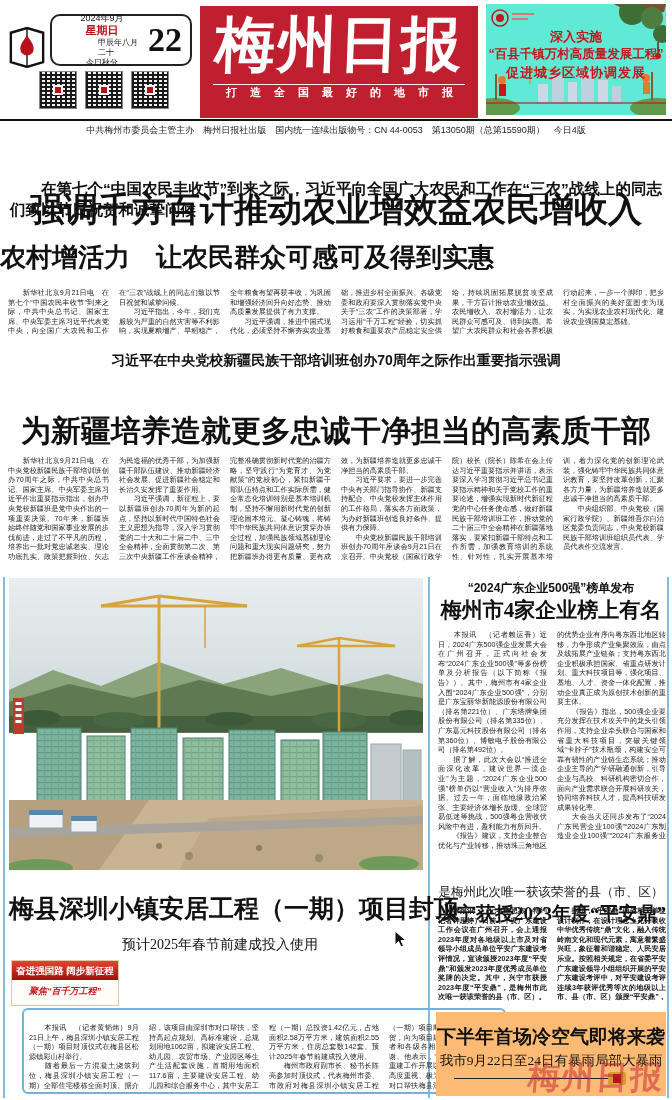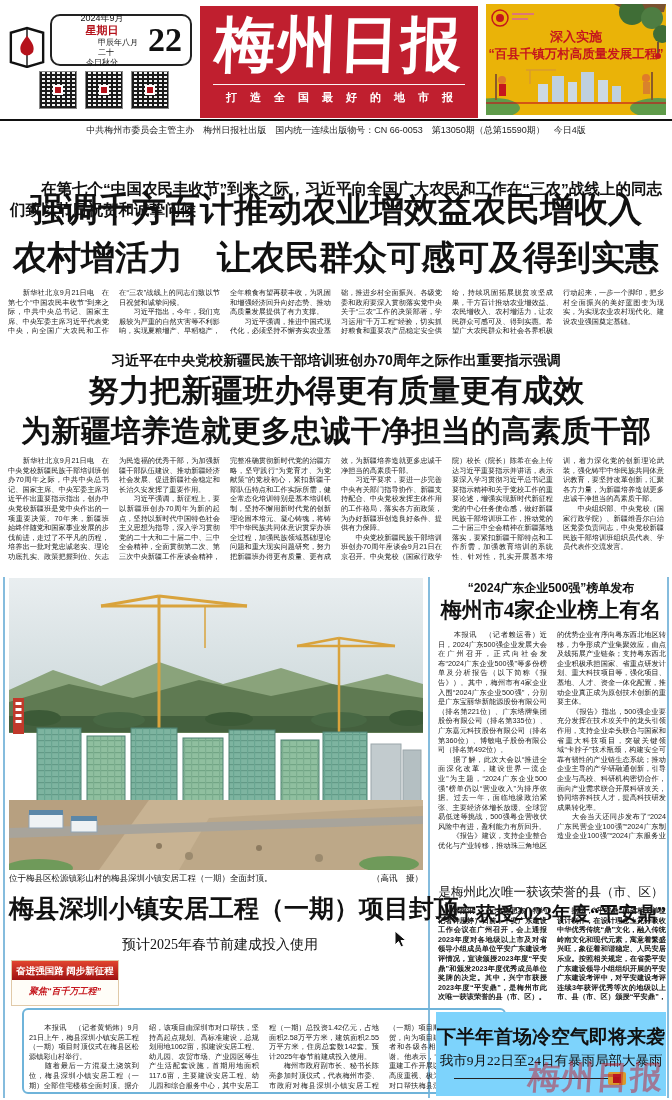--- a/index.html
+++ b/index.html
@@ -19,33 +19,33 @@
   .qrs{position:absolute;left:40px;top:72px;display:flex;gap:10px;}
   .qr{position:relative;width:36px;height:36px;background:
       repeating-linear-gradient(0deg,#1a1a1a 0 2px,transparent 2px 4px),
       repeating-linear-gradient(90deg,#1a1a1a 0 2px,#f2f2f2 2px 5px);outline:1px solid #888;}
   .qr::after{content:"";position:absolute;left:13px;top:13px;width:10px;height:10px;background:#b5121b;border:2px solid #fff;box-sizing:border-box;}
   .masthead{position:absolute;left:200px;top:6px;width:278px;height:112px;background:#c01f2f;
             display:flex;flex-direction:column;align-items:center;justify-content:flex-start;}
   .mh-title{color:#fff;font-family:"Liberation Serif",serif;font-weight:bold;font-size:60px;line-height:78px;
             letter-spacing:2px;transform:skewX(-2deg);white-space:nowrap;}
   .mh-slogan{color:#fff;font-size:11px;font-weight:bold;letter-spacing:13px;text-indent:13px;
-             border-top:1px solid rgba(255,255,255,.95);padding-top:5px;width:252px;text-align:center;white-space:nowrap;}
-  .bannerad{position:absolute;left:486px;top:4px;width:180px;height:111px;background:#eab308;overflow:hidden;}
+             border-top:1px solid rgba(255,255,255,.95);width:252px;text-align:center;white-space:nowrap;}
+  .bannerad{position:absolute;left:486px;top:4px;width:180px;height:111px;background:#5eead4;overflow:hidden;}
   .bannerad svg{position:absolute;left:0;top:0;}
   .ba-l1{position:absolute;top:24px;left:0;width:100%;text-align:center;color:#c5161d;font-weight:bold;font-size:13px;}
   .ba-l2{position:absolute;top:42px;left:0;width:100%;text-align:center;color:#c5161d;font-weight:bold;font-size:12.5px;white-space:nowrap;}
   .ba-l3{position:absolute;top:60px;left:0;width:100%;text-align:center;color:#c5161d;font-weight:bold;font-size:13px;letter-spacing:1px;}
   .hrule{position:absolute;left:0;top:119px;width:672px;border-top:2px solid #111;}
   .infoline{position:absolute;left:0;top:124px;width:672px;text-align:center;font-size:9px;color:#222;white-space:nowrap;}
   
   .kicker1{position:absolute;left:10px;top:142px;width:652px;font-size:15.5px;font-weight:bold;line-height:21px;
            text-indent:2em;text-align:justify;margin-top:36px;}
   .h1a{position:absolute;left:0;top:186px;width:672px;text-align:center;font-size:34px;font-weight:bold;line-height:46px;letter-spacing:0;}
-  .h1b{position:absolute;left:0;top:234px;width:672px;text-align:center;font-size:34px;font-weight:bold;line-height:46px;}
+  .h1b{position:absolute;left:0;top:234px;width:672px;text-align:left;font-size:26px;font-weight:bold;line-height:46px;}
   .bodytxt{font-size:7.2px;line-height:9.6px;text-align:justify;white-space:pre-line;color:#1a1a1a;
            column-gap:10px;overflow:hidden;}
   .body1{position:absolute;left:8px;top:288px;width:656px;height:58px;column-count:6;}
   
   .kicker2{position:absolute;left:0;top:352px;width:672px;text-align:center;font-size:14px;font-weight:bold;}
   .h2a{position:absolute;left:0;top:372px;width:672px;text-align:center;font-family:"Liberation Serif",serif;
        font-weight:bold;font-size:31px;line-height:38px;}
   .h2b{position:absolute;left:0;top:412px;width:672px;text-align:center;font-family:"Liberation Serif",serif;
        font-weight:bold;font-size:30px;line-height:38px;}
   .body2{position:absolute;left:8px;top:456px;width:656px;height:116px;column-count:6;}
@@ -67,21 +67,21 @@
   .cursor{position:absolute;left:394px;top:930px;}
   
   .r500-kicker{position:absolute;left:436px;top:580px;width:230px;text-align:center;font-size:12px;font-weight:bold;}
   .r500-headline{position:absolute;left:436px;top:596px;width:230px;text-align:center;font-family:"Liberation Serif",serif;
                  font-weight:bold;font-size:21px;white-space:nowrap;}
   .r500-body{position:absolute;left:438px;top:630px;width:228px;height:222px;column-count:2;}
   .pa-headline{position:absolute;left:436px;top:858px;width:230px;text-align:right;font-family:"Liberation Serif",serif;
                font-weight:bold;font-size:19px;white-space:nowrap;margin-top:43px;}
   .pa-subhead{position:absolute;left:436px;top:884px;width:230px;text-align:center;font-size:12.5px;font-weight:normal;white-space:nowrap;}
   .pa-body{position:absolute;left:438px;top:906px;width:228px;height:98px;column-count:2;font-weight:bold;}
-  .weatherbox{position:absolute;left:436px;top:1012px;width:230px;height:84px;background:#7dd3fc;overflow:hidden;}
+  .weatherbox{position:absolute;left:436px;top:1012px;width:230px;height:84px;background:#fdba74;overflow:hidden;}
   .wx-headline{position:absolute;left:0;top:12px;width:100%;text-align:center;font-family:"Liberation Serif",serif;
                font-weight:bold;font-size:19px;}
   .wx-subhead{position:absolute;left:0;top:40px;width:100%;text-align:center;font-family:"Liberation Serif",serif;font-size:13.5px;}
   .wx-rule{position:absolute;left:18px;top:66px;width:160px;border-top:1.5px solid #222;}
   .wx-icon{position:absolute;left:172px;top:60px;width:18px;height:13px;background:#d99b2e;border-radius:2px;}
   .wx-icon::after{content:"";position:absolute;left:5px;top:2px;width:8px;height:9px;background:#b5121b;}
   .wx-mark{position:absolute;right:2px;bottom:-4px;font-family:"Liberation Serif",serif;font-weight:bold;font-size:32px;
            color:rgba(193,31,47,.5);letter-spacing:2px;transform:skewX(-4deg);white-space:nowrap;}
 </style>
 </head>
@@ -144,34 +144,34 @@
           <line x1="10" y1="70" x2="10" y2="96" stroke="#8a5a2a" stroke-width="2"></line>
         </g>
         <g>
           <circle cx="160" cy="74" r="4" fill="#e07b2a"></circle>
             <rect x="157" y="78" width="7" height="12" fill="#d9822b"></rect>
           <line x1="166" y1="68" x2="166" y2="96" stroke="#8a5a2a" stroke-width="2"></line>
         </g>
       </svg>
       <div class="ba-l1">深入实施</div>
       <div class="ba-l2">“百县千镇万村高质量发展工程”</div>
+      <div class="ba-l3">促进城乡区域协调发展</div>
     </div>
   </div>
   <div class="hrule"></div>
-  <div class="infoline">中共梅州市委员会主管主办　梅州日报社出版　国内统一连续出版物号：CN 66-0053　第13050期（总第15590期）　今日4版</div>
+  <div class="infoline">中共梅州市委员会主管主办　梅州日报社出版　国内统一连续出版物号：CN 44-0053　第13050期（总第15590期）　今日4版</div>
 
   <div class="kicker1">在第七个“中国农民丰收节”到来之际，习近平向全国广大农民和工作在“三农”战线上的同志们致以节日祝贺和诚挚问候</div>
   <div class="h1a">强调千方百计推动农业增效益农民增收入</div>
   <div class="h1b">农村增活力　让农民群众可感可及得到实惠</div>
   <div class="bodytxt body1">　　新华社北京9月21日电　在第七个“中国农民丰收节”到来之际，中共中央总书记、国家主席、中央军委主席习近平代表党中央，向全国广大农民和工作在“三农”战线上的同志们致以节日祝贺和诚挚问候。
 　　习近平指出，今年，我们克服较为严重的自然灾害等不利影响，实现夏粮增产、早稻稳产，全年粮食有望再获丰收，为巩固和增强经济回升向好态势、推动高质量发展提供了有力支撑。
 　　习近平强调，推进中国式现代化，必须坚持不懈夯实农业基础，推进乡村全面振兴。各级党委和政府要深入贯彻落实党中央关于“三农”工作的决策部署，学习运用“千万工程”经验，切实抓好粮食和重要农产品稳定安全供给，持续巩固拓展脱贫攻坚成果，千方百计推动农业增效益、农民增收入、农村增活力，让农民群众可感可及、得到实惠。希望广大农民群众和社会各界积极行动起来，一步一个脚印，把乡村全面振兴的美好蓝图变为现实，为实现农业农村现代化、建设农业强国奠定基础。</div>
 
   <div class="kicker2">习近平在中央党校新疆民族干部培训班创办70周年之际作出重要指示强调</div>
-  <div class="h2a">努力把新疆班办得更有质量更有成效</div>
   <div class="h2b">为新疆培养造就更多忠诚干净担当的高素质干部</div>
   <div class="bodytxt body2">　　新华社北京9月21日电　在中央党校新疆民族干部培训班创办70周年之际，中共中央总书记、国家主席、中央军委主席习近平作出重要指示指出，创办中央党校新疆班是党中央作出的一项重要决策。70年来，新疆班始终伴随党和国家事业发展的步伐前进，走过了不平凡的历程，培养出一批对党忠诚老实、理论功底扎实、政策把握到位、矢志为民造福的优秀干部，为加强新疆干部队伍建设、推动新疆经济社会发展、促进新疆社会稳定和长治久安发挥了重要作用。
 　　习近平强调，新征程上，要以新疆班创办70周年为新的起点，坚持以新时代中国特色社会主义思想为指导，深入学习贯彻党的二十大和二十届二中、三中全会精神，全面贯彻第二次、第三次中央新疆工作座谈会精神，完整准确贯彻新时代党的治疆方略，坚守践行“为党育才、为党献策”的党校初心，紧扣新疆干部队伍特点和工作实际所需，健全常态化培训特别是基本培训机制，坚持不懈用新时代党的创新理论固本培元、凝心铸魂，将铸牢中华民族共同体意识贯穿办班全过程，加强民族领域基础理论问题和重大现实问题研究，努力把新疆班办得更有质量、更有成效，为新疆培养造就更多忠诚干净担当的高素质干部。
 　　习近平要求，要进一步完善中央有关部门指导协作、新疆支持配合、中央党校发挥主体作用的工作格局，落实各方面政策，为办好新疆班创造良好条件、提供有力保障。
 　　中央党校新疆民族干部培训班创办70周年座谈会9月21日在京召开。中央党校（国家行政学院）校长（院长）陈希在会上传达习近平重要指示并讲话，表示要深入学习贯彻习近平总书记重要指示精神和关于党校工作的重要论述，增强实现新时代新征程党的中心任务使命感，做好新疆民族干部培训班工作，推动党的二十届三中全会精神在新疆落地落实，要紧扣新疆干部特点和工作所需，加强教育培训的系统性、针对性，扎实开展基本培训，着力深化党的创新理论武装，强化铸牢中华民族共同体意识教育，要坚持改革创新，汇聚各方力量，为新疆培养造就更多忠诚干净担当的高素质干部。
 　　中央组织部、中央党校（国家行政学院）、新疆维吾尔自治区党委负责同志，中央党校新疆民族干部培训班组织员代表、学员代表作交流发言。</div>
 
   <div class="vline vl-l"></div>
   <div class="vline vl-m"></div>
   <div class="vline vl-r"></div>
@@ -242,24 +242,20 @@
     <circle cx="250" cy="270" r="3" fill="#8d7b60"></circle>
       <circle cx="310" cy="280" r="4" fill="#9b8a6e"></circle>
     <ellipse cx="380" cy="286" rx="30" ry="8" fill="#6f9a5a"></ellipse>
     <ellipse cx="30" cy="290" rx="34" ry="9" fill="#6f9a5a"></ellipse>
     <rect x="4" y="120" width="11" height="36" fill="#c0392b"></rect>
     <rect x="6.5" y="124" width="6" height="3" fill="#fff"></rect>
       <rect x="6.5" y="130" width="6" height="3" fill="#fff"></rect>
     <rect x="6.5" y="136" width="6" height="3" fill="#fff"></rect>
       <rect x="6.5" y="142" width="6" height="3" fill="#fff"></rect>
   </svg>
-  <div class="caption">
-    <span>位于梅县区松源镇彩山村的梅县深圳小镇安居工程（一期）全面封顶。</span>
-    <span>（高讯　摄）</span>
-  </div>
 
   <div class="mx-headline">梅县深圳小镇安居工程（一期）项目封顶</div>
   <div class="mx-subhead">预计2025年春节前建成投入使用</div>
   <div class="mx-banner">
     <span class="bl1">奋进强国路 阔步新征程</span>
     <span class="bl2">聚焦“百千万工程”</span>
   </div>
   <div class="mx-bodybox">
     <div class="bodytxt mx-body">　　本报讯　（记者黄韬炜）9月21日上午，梅县深圳小镇安居工程（一期）项目封顶仪式在梅县区松源镇彩山村举行。
 　　随着最后一方混凝土浇筑到位，梅县深圳小镇安居工程（一期）全部住宅楼栋全面封顶。据介绍，该项目由深圳市对口帮扶，坚持高起点规划、高标准建设，总规划用地1062亩，拟建设安居工程、幼儿园、农贸市场、产业园区等生产生活配套设施，首期用地面积117.6亩，主要建设安居工程、幼儿园和综合服务中心，其中安居工程（一期）总投资1.42亿元，占地面积2.58万平方米，建筑面积2.55万平方米，住房总套数142套。预计2025年春节前建成投入使用。

